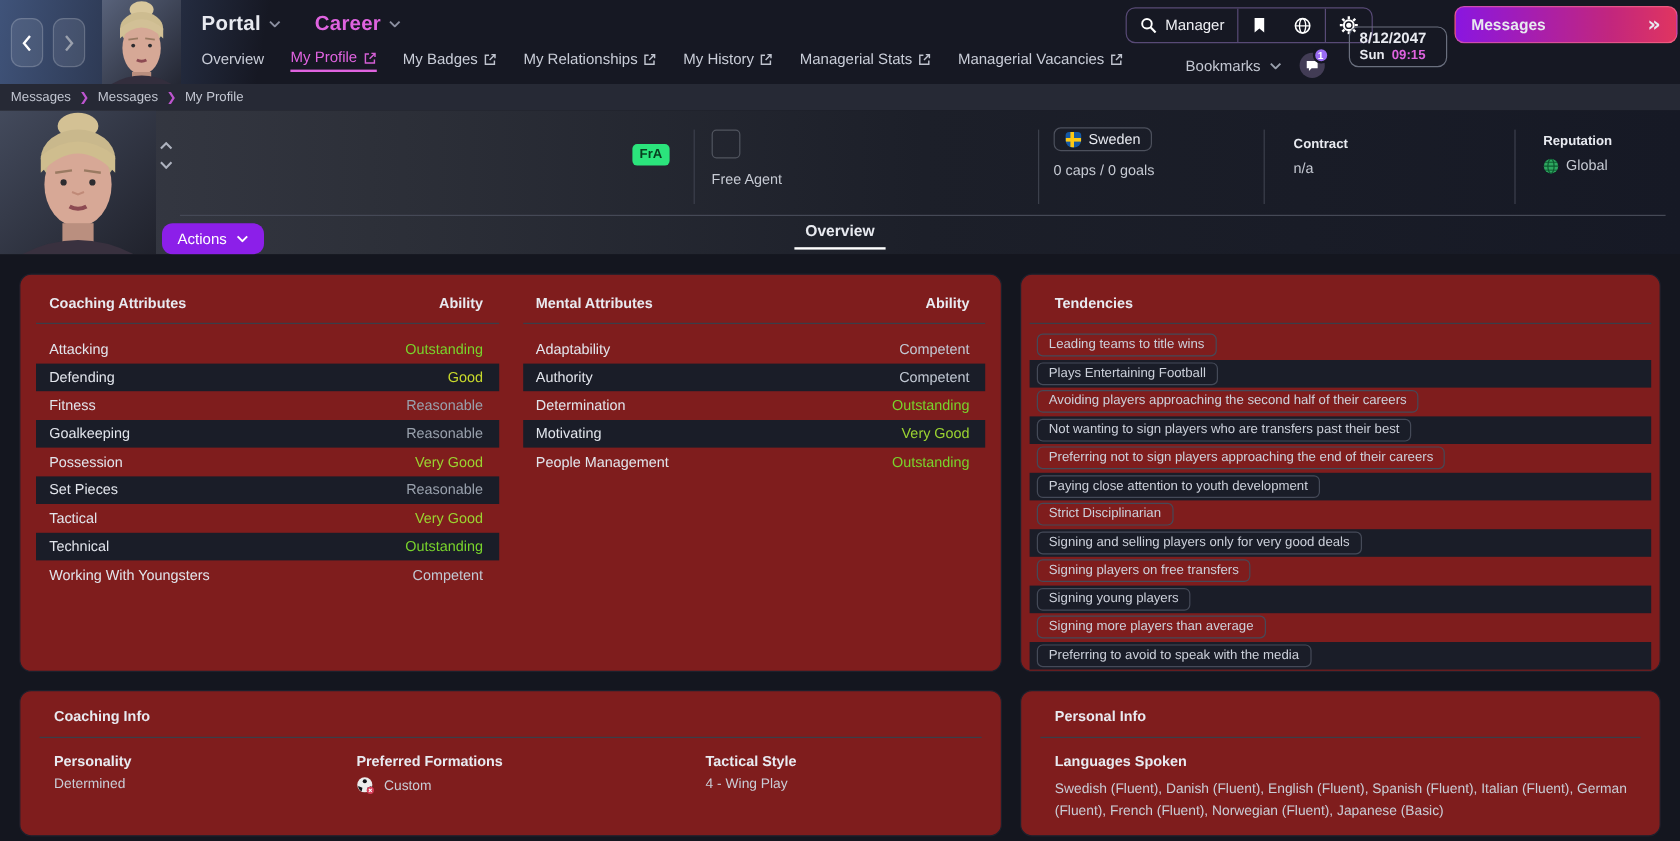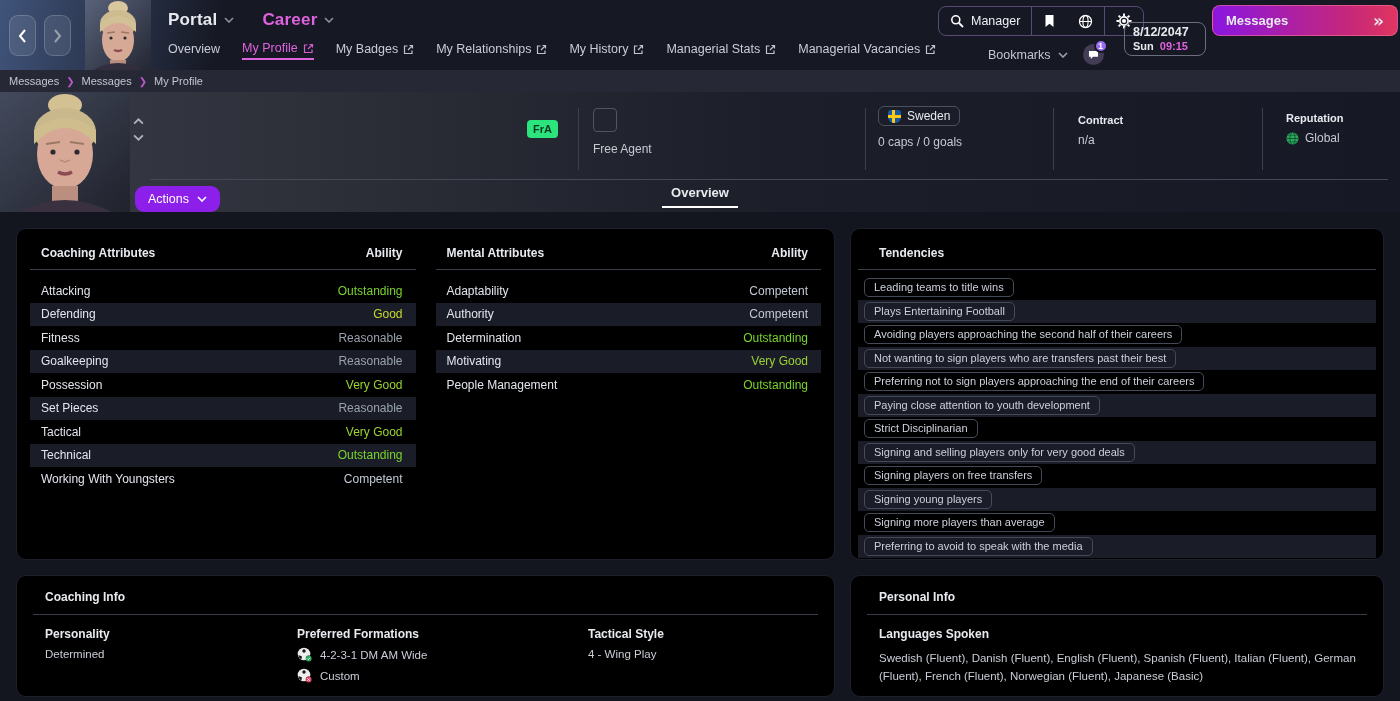--- a/index.html
+++ b/index.html
@@ -84,21 +84,21 @@
   .flag-swe::after { content:""; position:absolute; left:4px; top:0; width:3px; height:13px; background:#fdc913; }
   .hline { position:absolute; left:150px; right:12px; top:87px; height:1px; background:#454956; }
   .actionsbtn { position:absolute; left:135px; top:94px; height:26px; background:var(--accent_purple,#8c1fe9);
     border-radius:9px; display:flex; align-items:center; gap:8px; padding:0 13px; font-size:12.5px; cursor:pointer; color:#fff; }
   .tabwrap { position:absolute; left:50%; transform:translateX(-50%); top:93px; text-align:center; cursor:pointer; }
   .tabwrap .tablbl { font-size:13px; font-weight:bold; }
   .tabwrap .tabline { margin-top:6px; height:2px; background:#fff; width:76px; }
 
   
   .content { position:absolute; left:0; top:212px; width:1400px; height:489px; background:#14161f; }
-  .panel { position:absolute; background:#000000; border:1px solid #1d202c; border-radius:10px; }
+  .panel { position:absolute; background:#7f1d1d; border:1px solid #1d202c; border-radius:10px; }
   .p-attrs { left:16px; top:16px; width:819px; height:332px; padding:10px 13px; display:flex; gap:20px; }
   .p-tend  { left:850px; top:16px; width:534px; height:332px; padding:10px 7px; }
   .p-cinfo { left:16px; top:363px; width:819px; height:122px; padding:12px 16px; }
   .p-pinfo { left:850px; top:363px; width:534px; height:122px; padding:12px 16px; }
 
   .attr-col { flex:1; }
   .tbl-head { display:flex; justify-content:space-between; align-items:flex-end; font-size:12px; font-weight:bold;
     padding:7px 13px 9px 11px; border-bottom:1px solid #3a3e49; }
   .attr-rows { margin-top:9px; }
   .attr-row { height:23.5px; display:flex; justify-content:space-between; align-items:center;
@@ -523,31 +523,20 @@
         <div class="val">Determined</div>
       </div>
       <div class="info-col ic2">
         <div class="lbl">Preferred Formations</div>
         <div class="form-row">
           <svg width="15" height="15" viewBox="0 0 15 15">
             <circle cx="7" cy="7" r="6.3" fill="#ededed"></circle>
             <circle cx="7" cy="4" r="1.7" fill="#15151a"></circle>
             <path d="M1.4 8 A6 6 0 0 0 4.4 12.6 L5 9.4 Z" fill="#15151a"></path>
             <path d="M12.6 8 A6 6 0 0 1 9.6 12.6 L9 9.4 Z" fill="#15151a"></path>
-            <circle cx="11.6" cy="11.6" r="3" fill="#2ea860"></circle>
-            <polyline points="10.3,11.6 11.3,12.6 13,10.8" fill="none" stroke="#fff" stroke-width="0.9"></polyline>
-          </svg>
-          <span>4-2-3-1 DM AM Wide</span>
-        </div>
-        <div class="form-row">
-          <svg width="15" height="15" viewBox="0 0 15 15">
-            <circle cx="7" cy="7" r="6.3" fill="#ededed"></circle>
-            <circle cx="7" cy="4" r="1.7" fill="#15151a"></circle>
-            <path d="M1.4 8 A6 6 0 0 0 4.4 12.6 L5 9.4 Z" fill="#15151a"></path>
-            <path d="M12.6 8 A6 6 0 0 1 9.6 12.6 L9 9.4 Z" fill="#15151a"></path>
             <circle cx="11.6" cy="11.6" r="3" fill="#d8415c"></circle>
             <path d="M10.4 10.4 L12.8 12.8 M12.8 10.4 L10.4 12.8" stroke="#fff" stroke-width="0.9"></path>
           </svg>
           <span>Custom</span>
         </div>
       </div>
       <div class="info-col ic3">
         <div class="lbl">Tactical Style</div>
         <div class="val">4 - Wing Play</div>
       </div>

